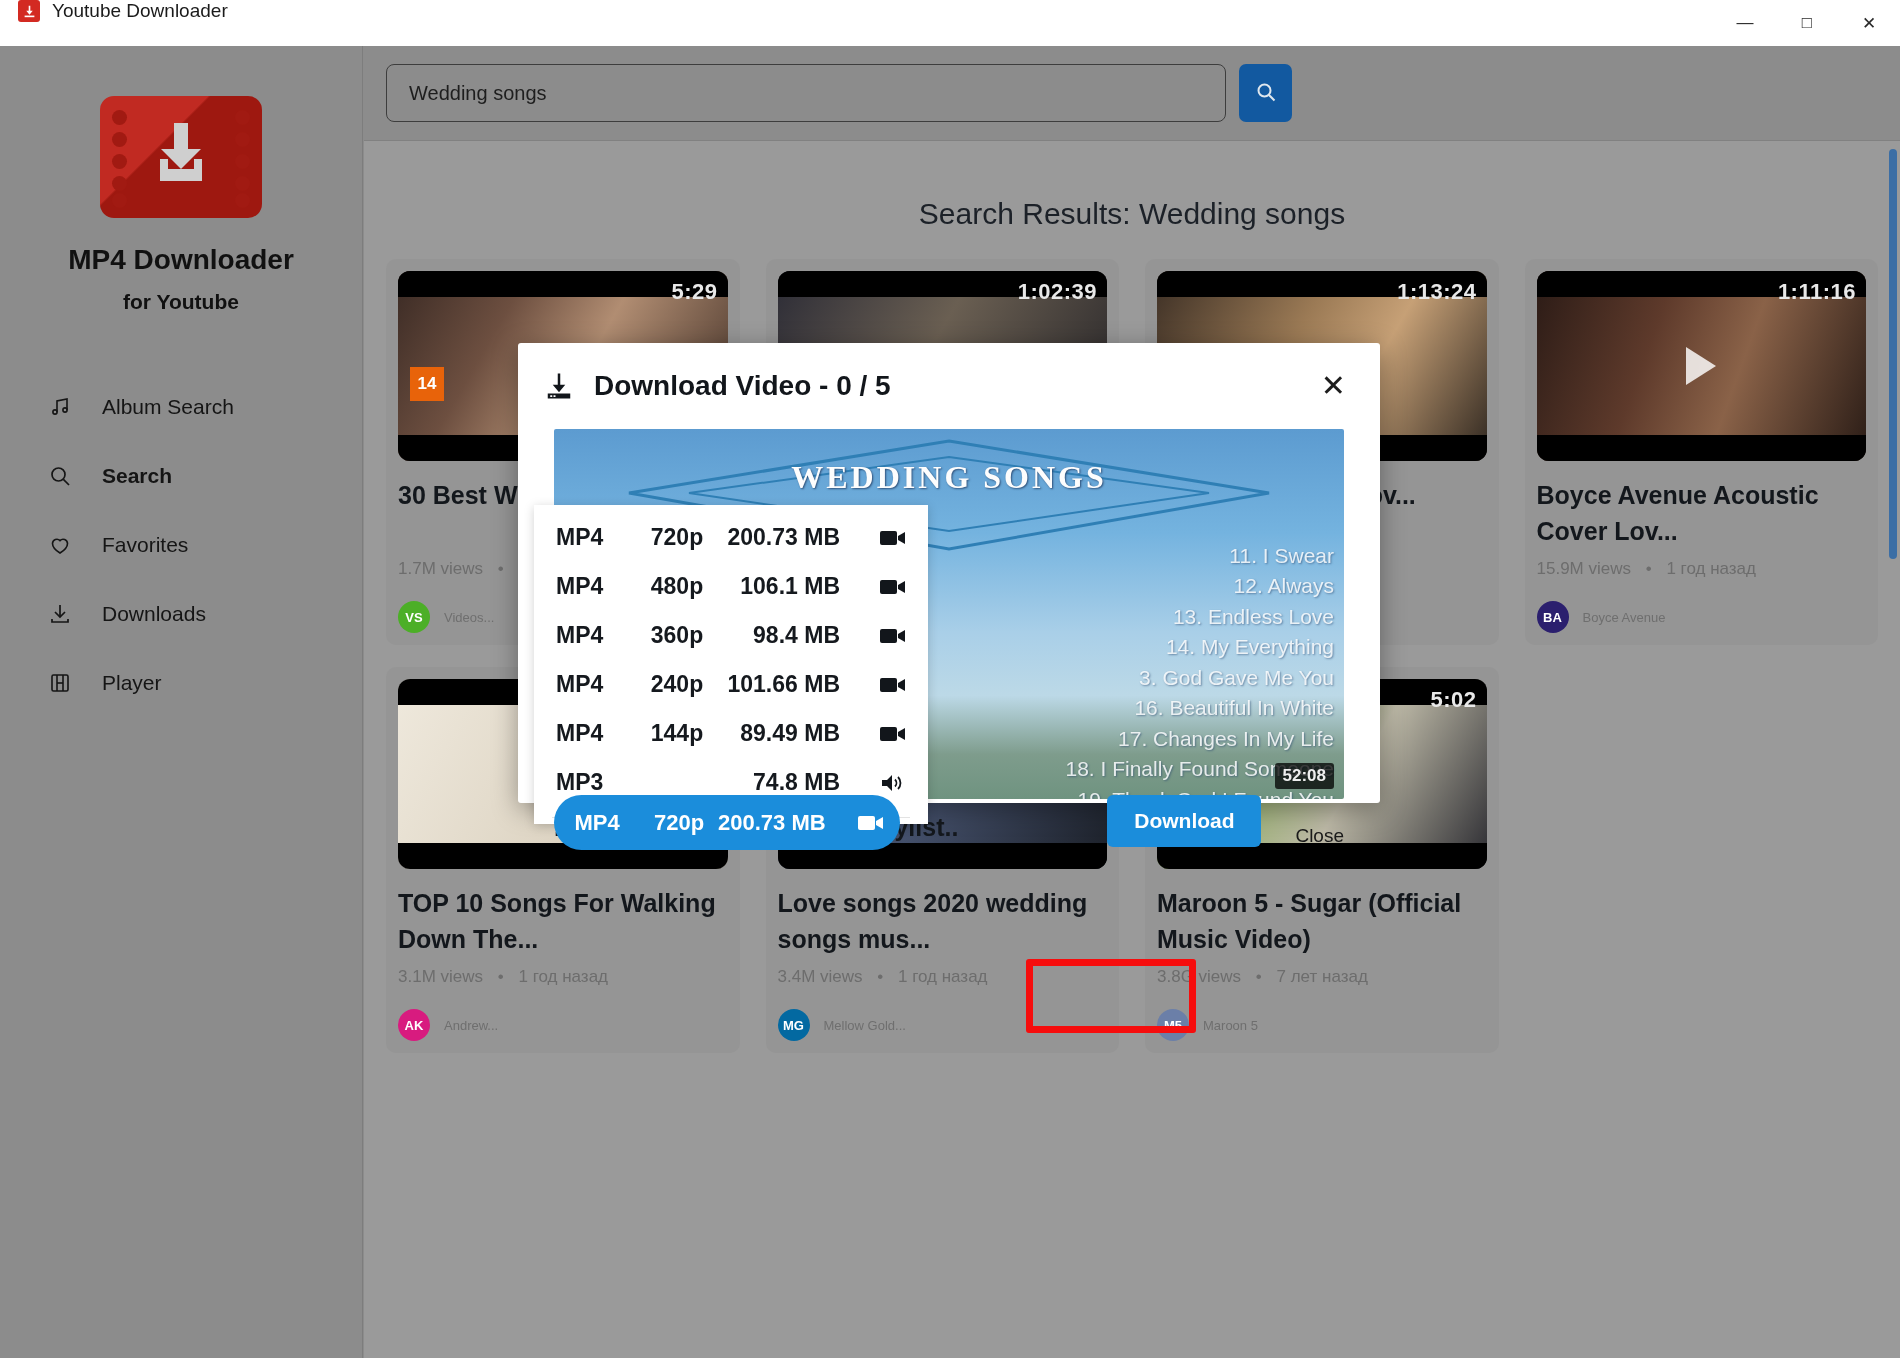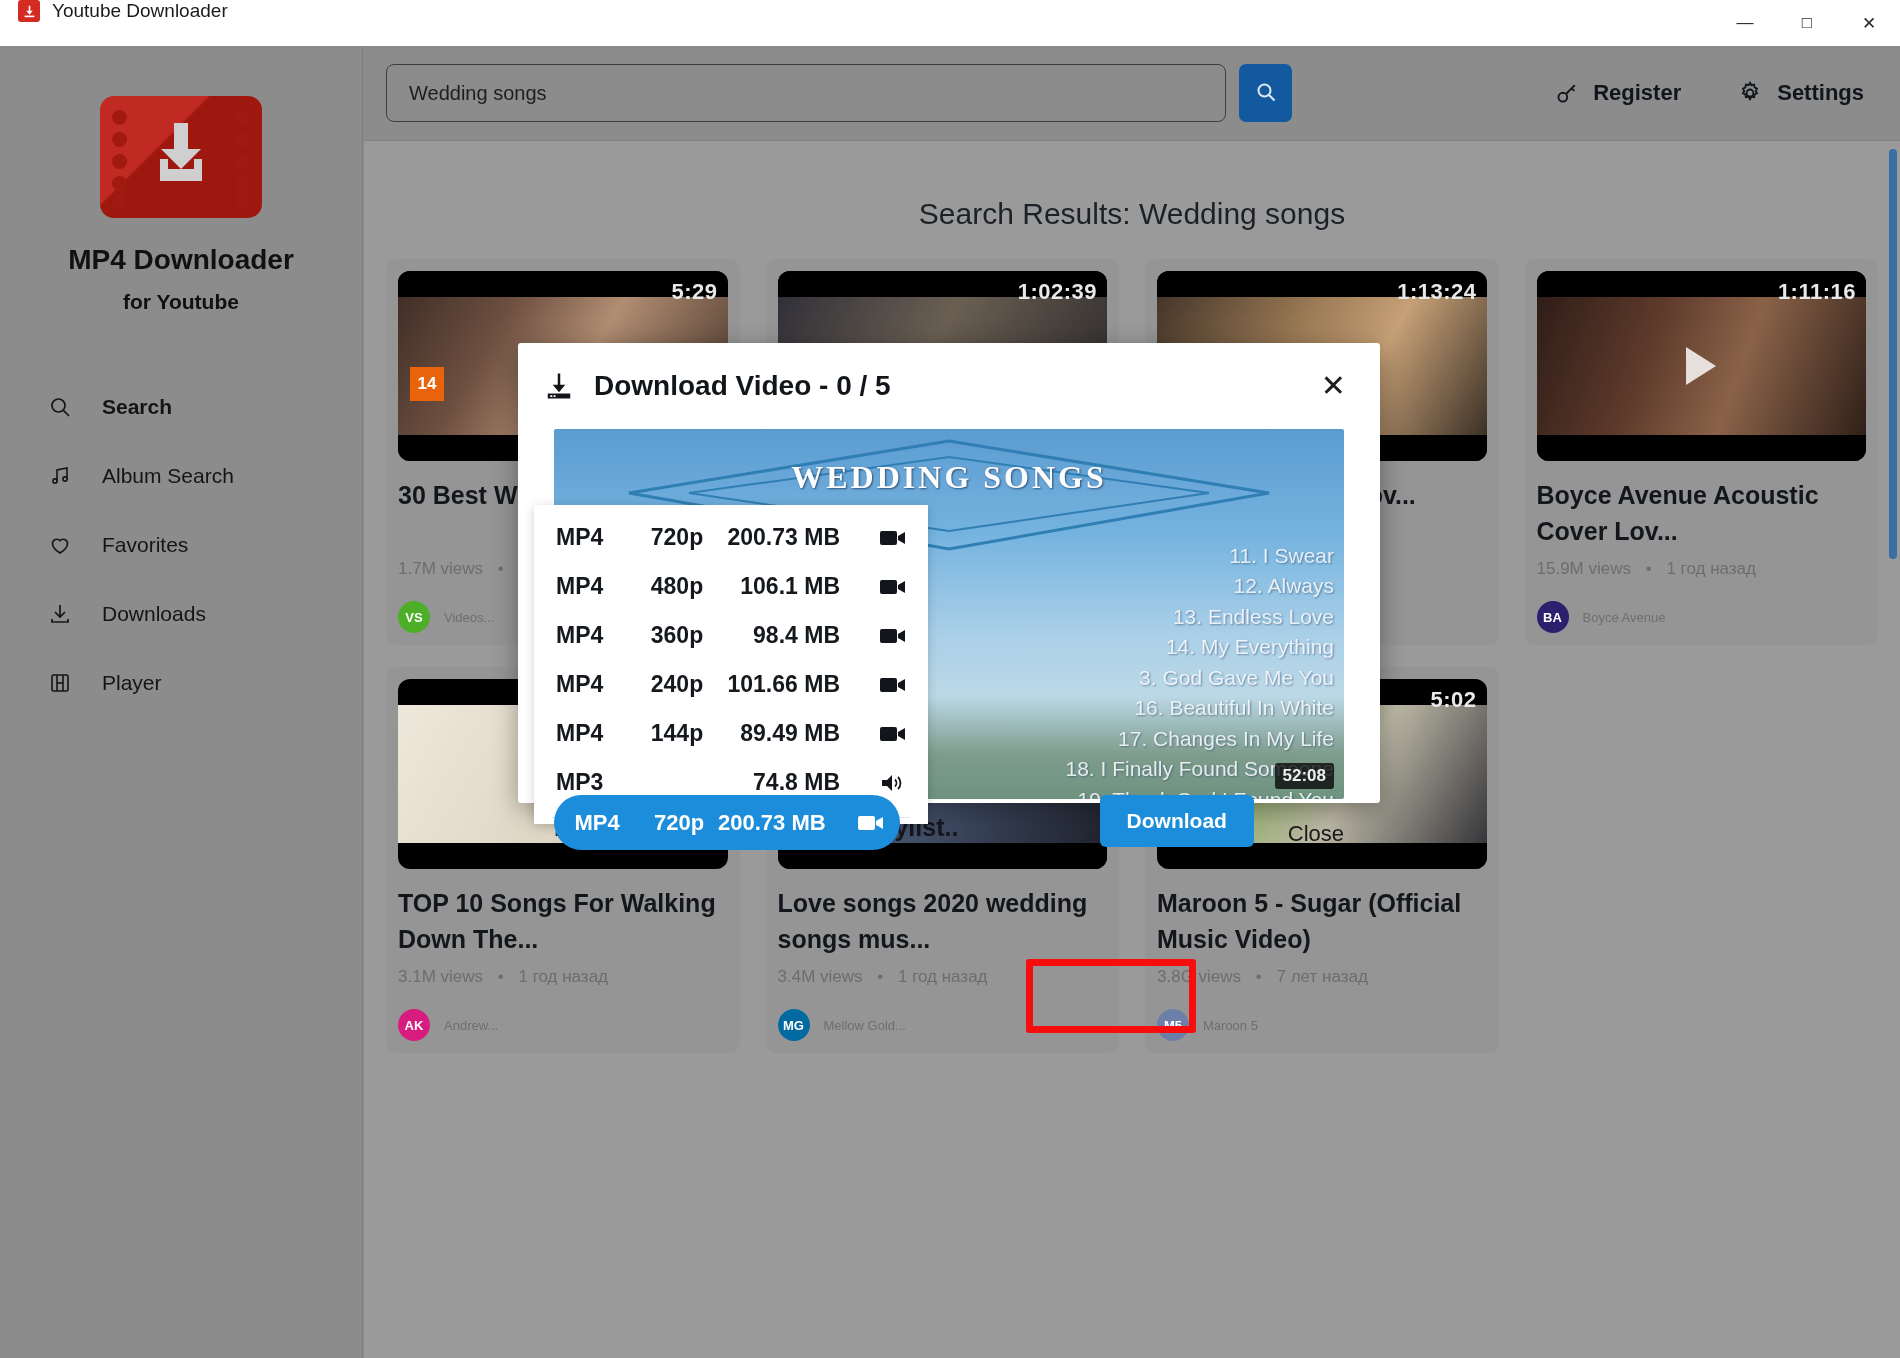--- a/index.html
+++ b/index.html
@@ -220,21 +220,21 @@
 
   .modal-actions {
     position: absolute; right: 36px; top: 452px; display: flex; align-items: flex-end; z-index: 41;
   }
   .btn-download {
     background: #1b8ddb; color: #fff; border: none; border-radius: 6px;
     width: 154px; height: 52px; font-size: 21px; font-weight: bold; cursor: pointer;
     font-family: "Liberation Sans", sans-serif;
   }
   .btn-close {
-    background: transparent; border: none; margin-left: 34px; font-size: 22px;
+    background: transparent; border: none; margin-left: 34px; font-size: 19px;
     color: #1a1a1a; cursor: pointer; font-family: "Liberation Sans", sans-serif;
   }
   .annot-box {
     position: absolute; left: 1026px; top: 959px; width: 170px; height: 74px;
     border: 7px solid #f60d0d; border-radius: 3px; z-index: 55; pointer-events: none;
   }
 </style>
 </head>
 <body>
 
@@ -279,38 +279,38 @@
           <svg width="74" height="76" viewBox="0 0 74 76" fill="#cfcfcf">
             <path d="M30 4h14v26h13L37 50 17 30h13z"></path>
             <path d="M16 40h8v10h26V40h8v22H16z"></path>
           </svg>
         </div>
       </div>
       <div class="brand">MP4 Downloader</div>
       <div class="brand-sub">for Youtube</div>
 
       <div class="nav">
-        <div class="nav-item active">
-          <span class="nav-ico">
-            <svg width="24" height="24" viewBox="0 0 24 24" fill="none" stroke="#151515" stroke-width="1.7">
-                <circle cx="10.5" cy="10.5" r="6.5"></circle>
-                <line x1="15.4" y1="15.4" x2="21" y2="21"></line>
-              </svg>
-          </span>
-          <span class="nav-label">Search</span>
-        </div>
         <div class="nav-item">
           <span class="nav-ico">
             <svg width="24" height="24" viewBox="0 0 24 24" fill="none" stroke="#151515" stroke-width="1.6">
                 <path d="M9 17V6l10-2v11"></path>
                 <circle cx="7" cy="17" r="2.1"></circle>
                 <circle cx="17" cy="15" r="2.1"></circle>
               </svg>
           </span>
           <span class="nav-label">Album Search</span>
+        </div>
+        <div class="nav-item active">
+          <span class="nav-ico">
+            <svg width="24" height="24" viewBox="0 0 24 24" fill="none" stroke="#151515" stroke-width="1.7">
+                <circle cx="10.5" cy="10.5" r="6.5"></circle>
+                <line x1="15.4" y1="15.4" x2="21" y2="21"></line>
+              </svg>
+          </span>
+          <span class="nav-label">Search</span>
         </div>
         <div class="nav-item">
           <span class="nav-ico">
             <svg width="24" height="24" viewBox="0 0 24 24" fill="none" stroke="#151515" stroke-width="1.6">
                 <path d="M12 20s-7.5-4.7-7.5-9.6A4.4 4.4 0 0 1 12 7.6a4.4 4.4 0 0 1 7.5 2.8C19.5 15.3 12 20 12 20z"></path>
               </svg>
           </span>
           <span class="nav-label">Favorites</span>
         </div>
         <div class="nav-item">
@@ -343,41 +343,20 @@
         <input class="search-input" type="text" value="Wedding songs" style="">
         <button class="search-btn">
           <span>
             <svg width="24" height="24" viewBox="0 0 24 24" fill="none" stroke="#dfe7ee" stroke-width="2">
                 <circle cx="10.5" cy="10.5" r="6"></circle>
                 <line x1="15" y1="15" x2="20.5" y2="20.5"></line>
               </svg>
           </span>
         </button>
 
-        <div class="topbar-actions">
-          <div class="tb-action">
-            <span class="ico">
-              <svg width="25" height="25" viewBox="0 0 24 24" fill="none" stroke="#10161c" stroke-width="1.8">
-                  <circle cx="8.5" cy="15.5" r="4.2"></circle>
-                  <line x1="11.5" y1="12.5" x2="20" y2="4"></line>
-                  <line x1="17" y1="7" x2="19.5" y2="9.5"></line>
-                </svg>
-            </span>
-            <span>Register</span>
-          </div>
-          <div class="tb-action">
-            <span class="ico">
-              <svg width="26" height="26" viewBox="0 0 24 24" fill="none" stroke="#10161c" stroke-width="1.7">
-                  <circle cx="12" cy="12" r="3.2"></circle>
-                  <path d="M12 2.6l1.3 2.2 2.5-.5.4 2.5 2.3 1.1-1.2 2.2 1.2 2.2-2.3 1.1-.4 2.5-2.5-.5L12 17.6l-1.3-2.2-2.5.5-.4-2.5-2.3-1.1 1.2-2.2-1.2-2.2 2.3-1.1.4-2.5 2.5.5z"></path>
-                </svg>
-            </span>
-            <span>Settings</span>
-          </div>
-        </div>
       </div>
 
       <div class="results-area">
         <div class="results-title">Search Results: Wedding songs</div>
 
         <div class="grid">
 
           <div class="card">
             <div class="thumb">
               <div class="img" style="background:linear-gradient(120deg,#3a2a24 0%,#6d4f40 30%,#b18d72 55%,#3d2c24 100%)"></div>

